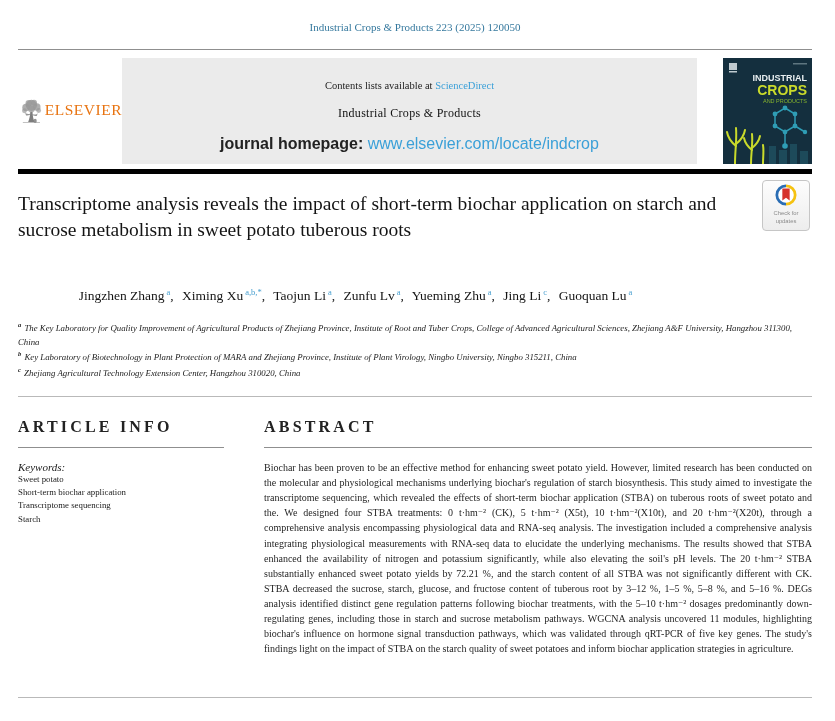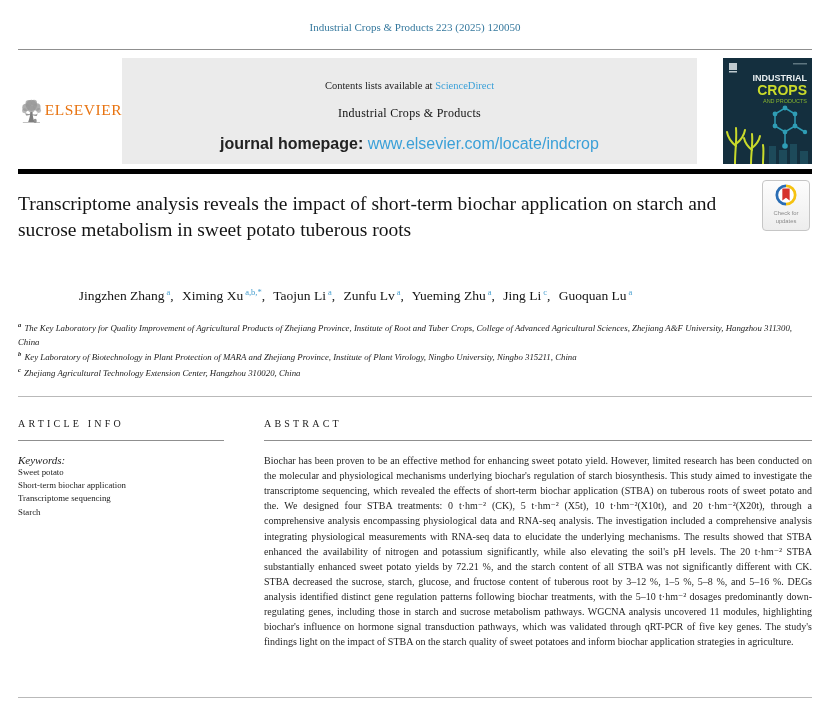--- a/index.html
+++ b/index.html
@@ -45,21 +45,21 @@
   .author-sep{color:#141414;}
 
   
   .affiliations{margin-top:11px;font-style:italic;font-size:8.8px;line-height:1.58;color:#222;max-width:790px;}
   .affiliation sup{font-size:6.5px;font-weight:bold;margin-right:1px;}
 
   
   .columns{display:flex;margin-top:21px;}
   .col-left{width:218px;flex:none;}
   .col-right{flex:1;margin-left:28px;}
-  .col-heading{font-size:10px;letter-spacing:3.2px;font-weight:400;color:#222;}
+  .col-heading{font-size:16px;letter-spacing:3.2px;font-weight:700;color:#222;}
   .col-rule{height:1px;background:#8f8f8f;margin-top:11px;}
   .col-left .col-rule{width:206px;}
   .kw-label{font-style:italic;font-size:11px;margin-top:13px;color:#222;}
   .kw-item{font-size:8.8px;line-height:1.5;color:#222;}
   .abstract-body{font-size:10px;line-height:1.51;text-align:justify;margin:12px 0 0;color:#1f1f1f;}
 </style>
 </head>
 <body>
 
 <div class="page">

